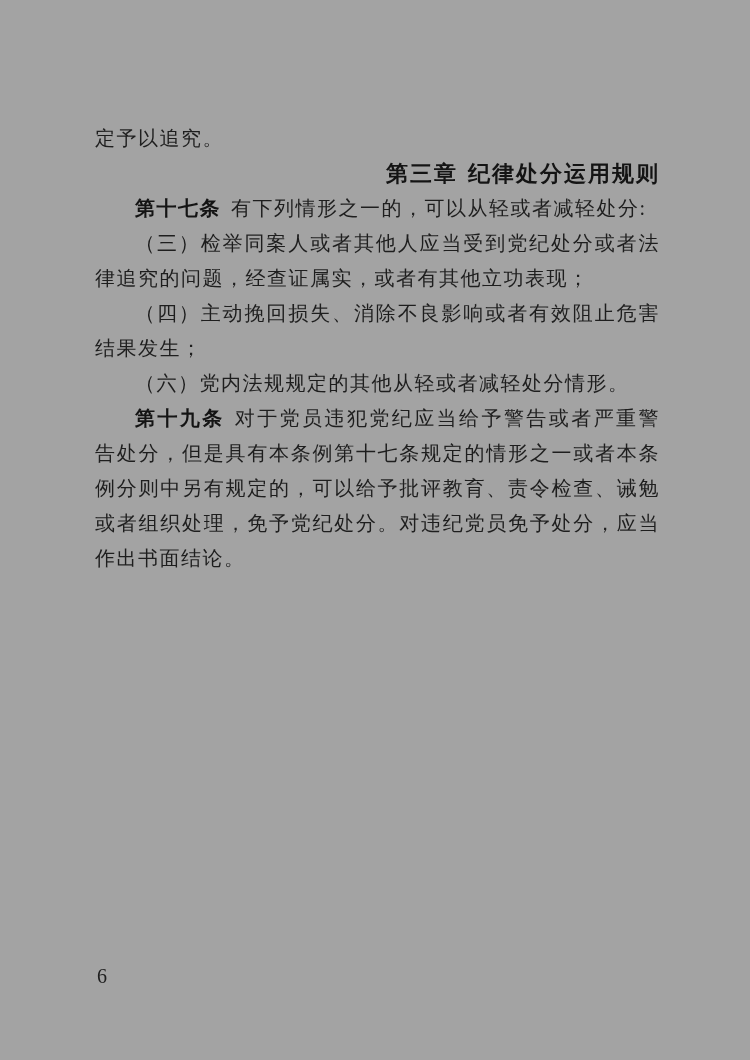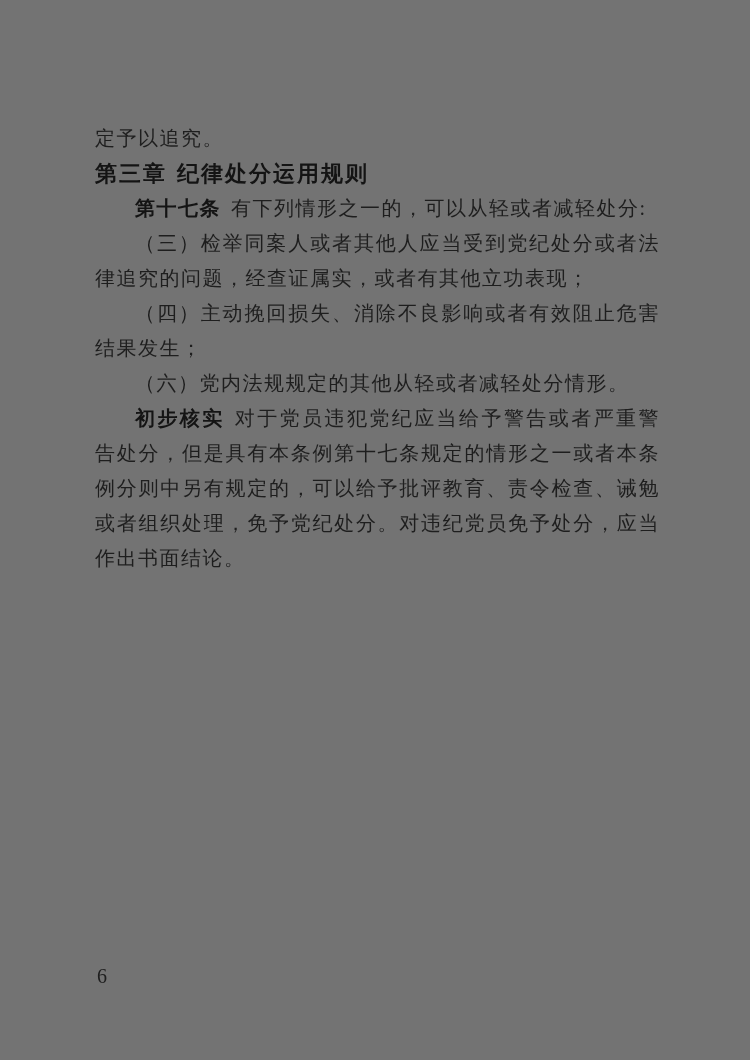--- a/index.html
+++ b/index.html
@@ -5,21 +5,21 @@
   html, body {
     margin: 0;
     padding: 0;
     background: #888;
   }
   .page {
     position: relative;
     width: 750px;
     height: 1060px;
     margin: 0 auto;
-    background: #737373;
+    background: #a3a3a3;
     overflow: hidden;
     font-family: "Liberation Serif", "DejaVu Serif", serif;
     color: #1e1e1e;
   }
   .content {
     position: absolute;
     left: 95px;
     top: 121px;
     width: 565px;
     font-size: 20px;
@@ -34,21 +34,21 @@
   .no-indent {
     text-indent: 0;
   }
   .indent {
     text-indent: 2em;
   }
   .chapter {
     margin: 0;
     margin-top: 33px;
     margin-bottom: 11px;
-    text-align: left;
+    text-align: right;
     text-indent: 0;
     font-family: "Liberation Sans", "DejaVu Sans", sans-serif;
     font-weight: bold;
     font-size: 22px;
     line-height: 35px;
     letter-spacing: 2px;
     color: #141414;
   }
   .chapter .chapter-label {
     margin-right: 0.45em;
@@ -90,21 +90,21 @@
 
     <p class="indent">（三）检举同案人或者其他人应当受到党纪处分或者法律追究的问题，经查证属实，或者有其他立功表现；</p>
 
     <p class="indent">（四）主动挽回损失、消除不良影响或者有效阻止危害结果发生；</p>
 
 
     <p class="indent">（六）党内法规规定的其他从轻或者减轻处分情形。</p>
 
 
     <p class="indent">
-      <span class="article-label">初步核实</span><span>对于党员违犯党纪应当给予警告或者严重警告处分，但是具有本条例第十七条规定的情形之一或者本条例分则中另有规定的，可以给予批评教育、责令检查、诫勉或者组织处理，免予党纪处分。对违纪党员免予处分，应当作出书面结论。</span>
+      <span class="article-label">第十九条</span><span>对于党员违犯党纪应当给予警告或者严重警告处分，但是具有本条例第十七条规定的情形之一或者本条例分则中另有规定的，可以给予批评教育、责令检查、诫勉或者组织处理，免予党纪处分。对违纪党员免予处分，应当作出书面结论。</span>
     </p>
 
 
   </div>
 
   <div class="page-number">6</div>
 
 </div>
 
 </body></html>

